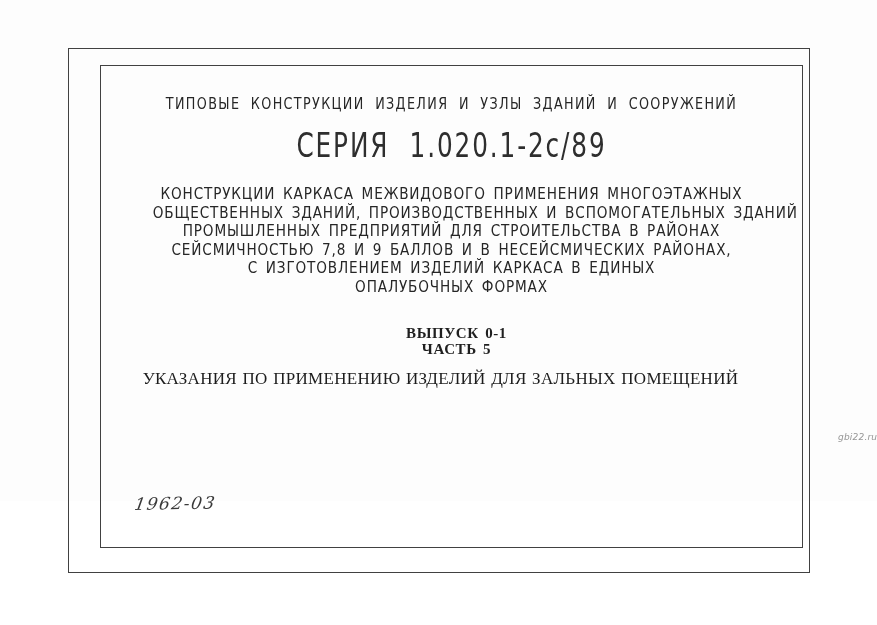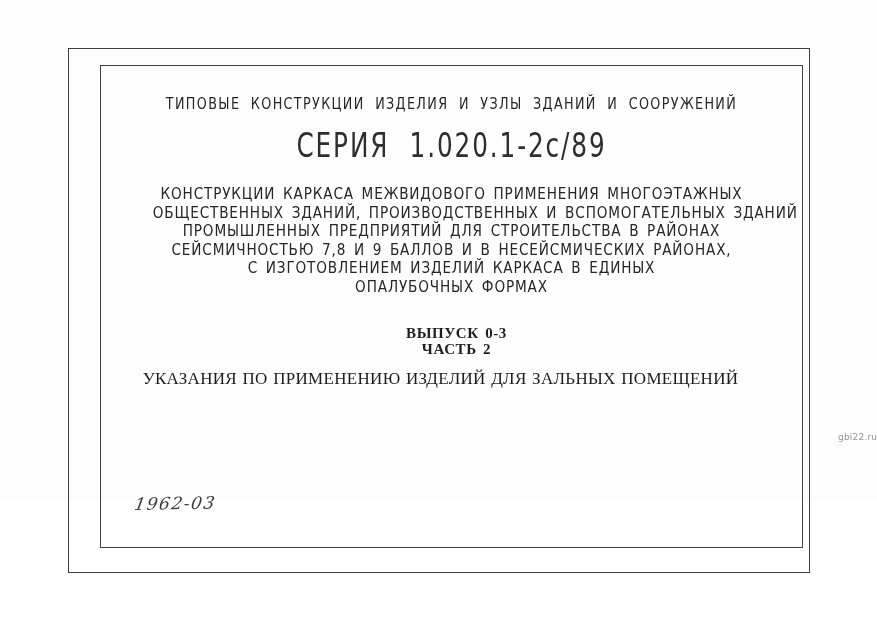--- a/index.html
+++ b/index.html
@@ -81,20 +81,21 @@
     color:#3a3a3a;
     transform:skewX(-10deg) rotate(-1deg);
     transform-origin:left bottom;
     white-space:nowrap;
   }
   .watermark{
     left:838px;top:432px;
     font-size:9px;letter-spacing:0.2px;
     color:var(--watermark);
     white-space:nowrap;
+    font-style:italic;
   }
 </style>
 </head>
 <body>
 
 <div class="page">
 
   <div class="outer-frame"></div>
   <div class="inner-frame"></div>
 
@@ -105,22 +106,22 @@
   <div class="abs centered description">
     <div class="desc-line">КОНСТРУКЦИИ КАРКАСА МЕЖВИДОВОГО ПРИМЕНЕНИЯ МНОГОЭТАЖНЫХ</div>
     <div class="desc-line">ОБЩЕСТВЕННЫХ ЗДАНИЙ, ПРОИЗВОДСТВЕННЫХ И ВСПОМОГАТЕЛЬНЫХ ЗДАНИЙ</div>
     <div class="desc-line">ПРОМЫШЛЕННЫХ ПРЕДПРИЯТИЙ ДЛЯ СТРОИТЕЛЬСТВА В РАЙОНАХ</div>
     <div class="desc-line">СЕЙСМИЧНОСТЬЮ 7,8 И 9 БАЛЛОВ И В НЕСЕЙСМИЧЕСКИХ РАЙОНАХ,</div>
     <div class="desc-line">С ИЗГОТОВЛЕНИЕМ ИЗДЕЛИЙ КАРКАСА В ЕДИНЫХ</div>
     <div class="desc-line">ОПАЛУБОЧНЫХ ФОРМАХ</div>
   </div>
 
   <div class="abs issue-block">
-    <div>ВЫПУСК 0-3</div>
-    <div>ЧАСТЬ 2</div>
+    <div>ВЫПУСК 0-1</div>
+    <div>ЧАСТЬ 5</div>
   </div>
 
   <div class="abs subtitle">УКАЗАНИЯ ПО ПРИМЕНЕНИЮ ИЗДЕЛИЙ ДЛЯ ЗАЛЬНЫХ ПОМЕЩЕНИЙ</div>
 
   <div class="abs handwritten">1962-03</div>
 
   <div class="abs watermark">gbi22.ru</div>
 
 </div>
 

